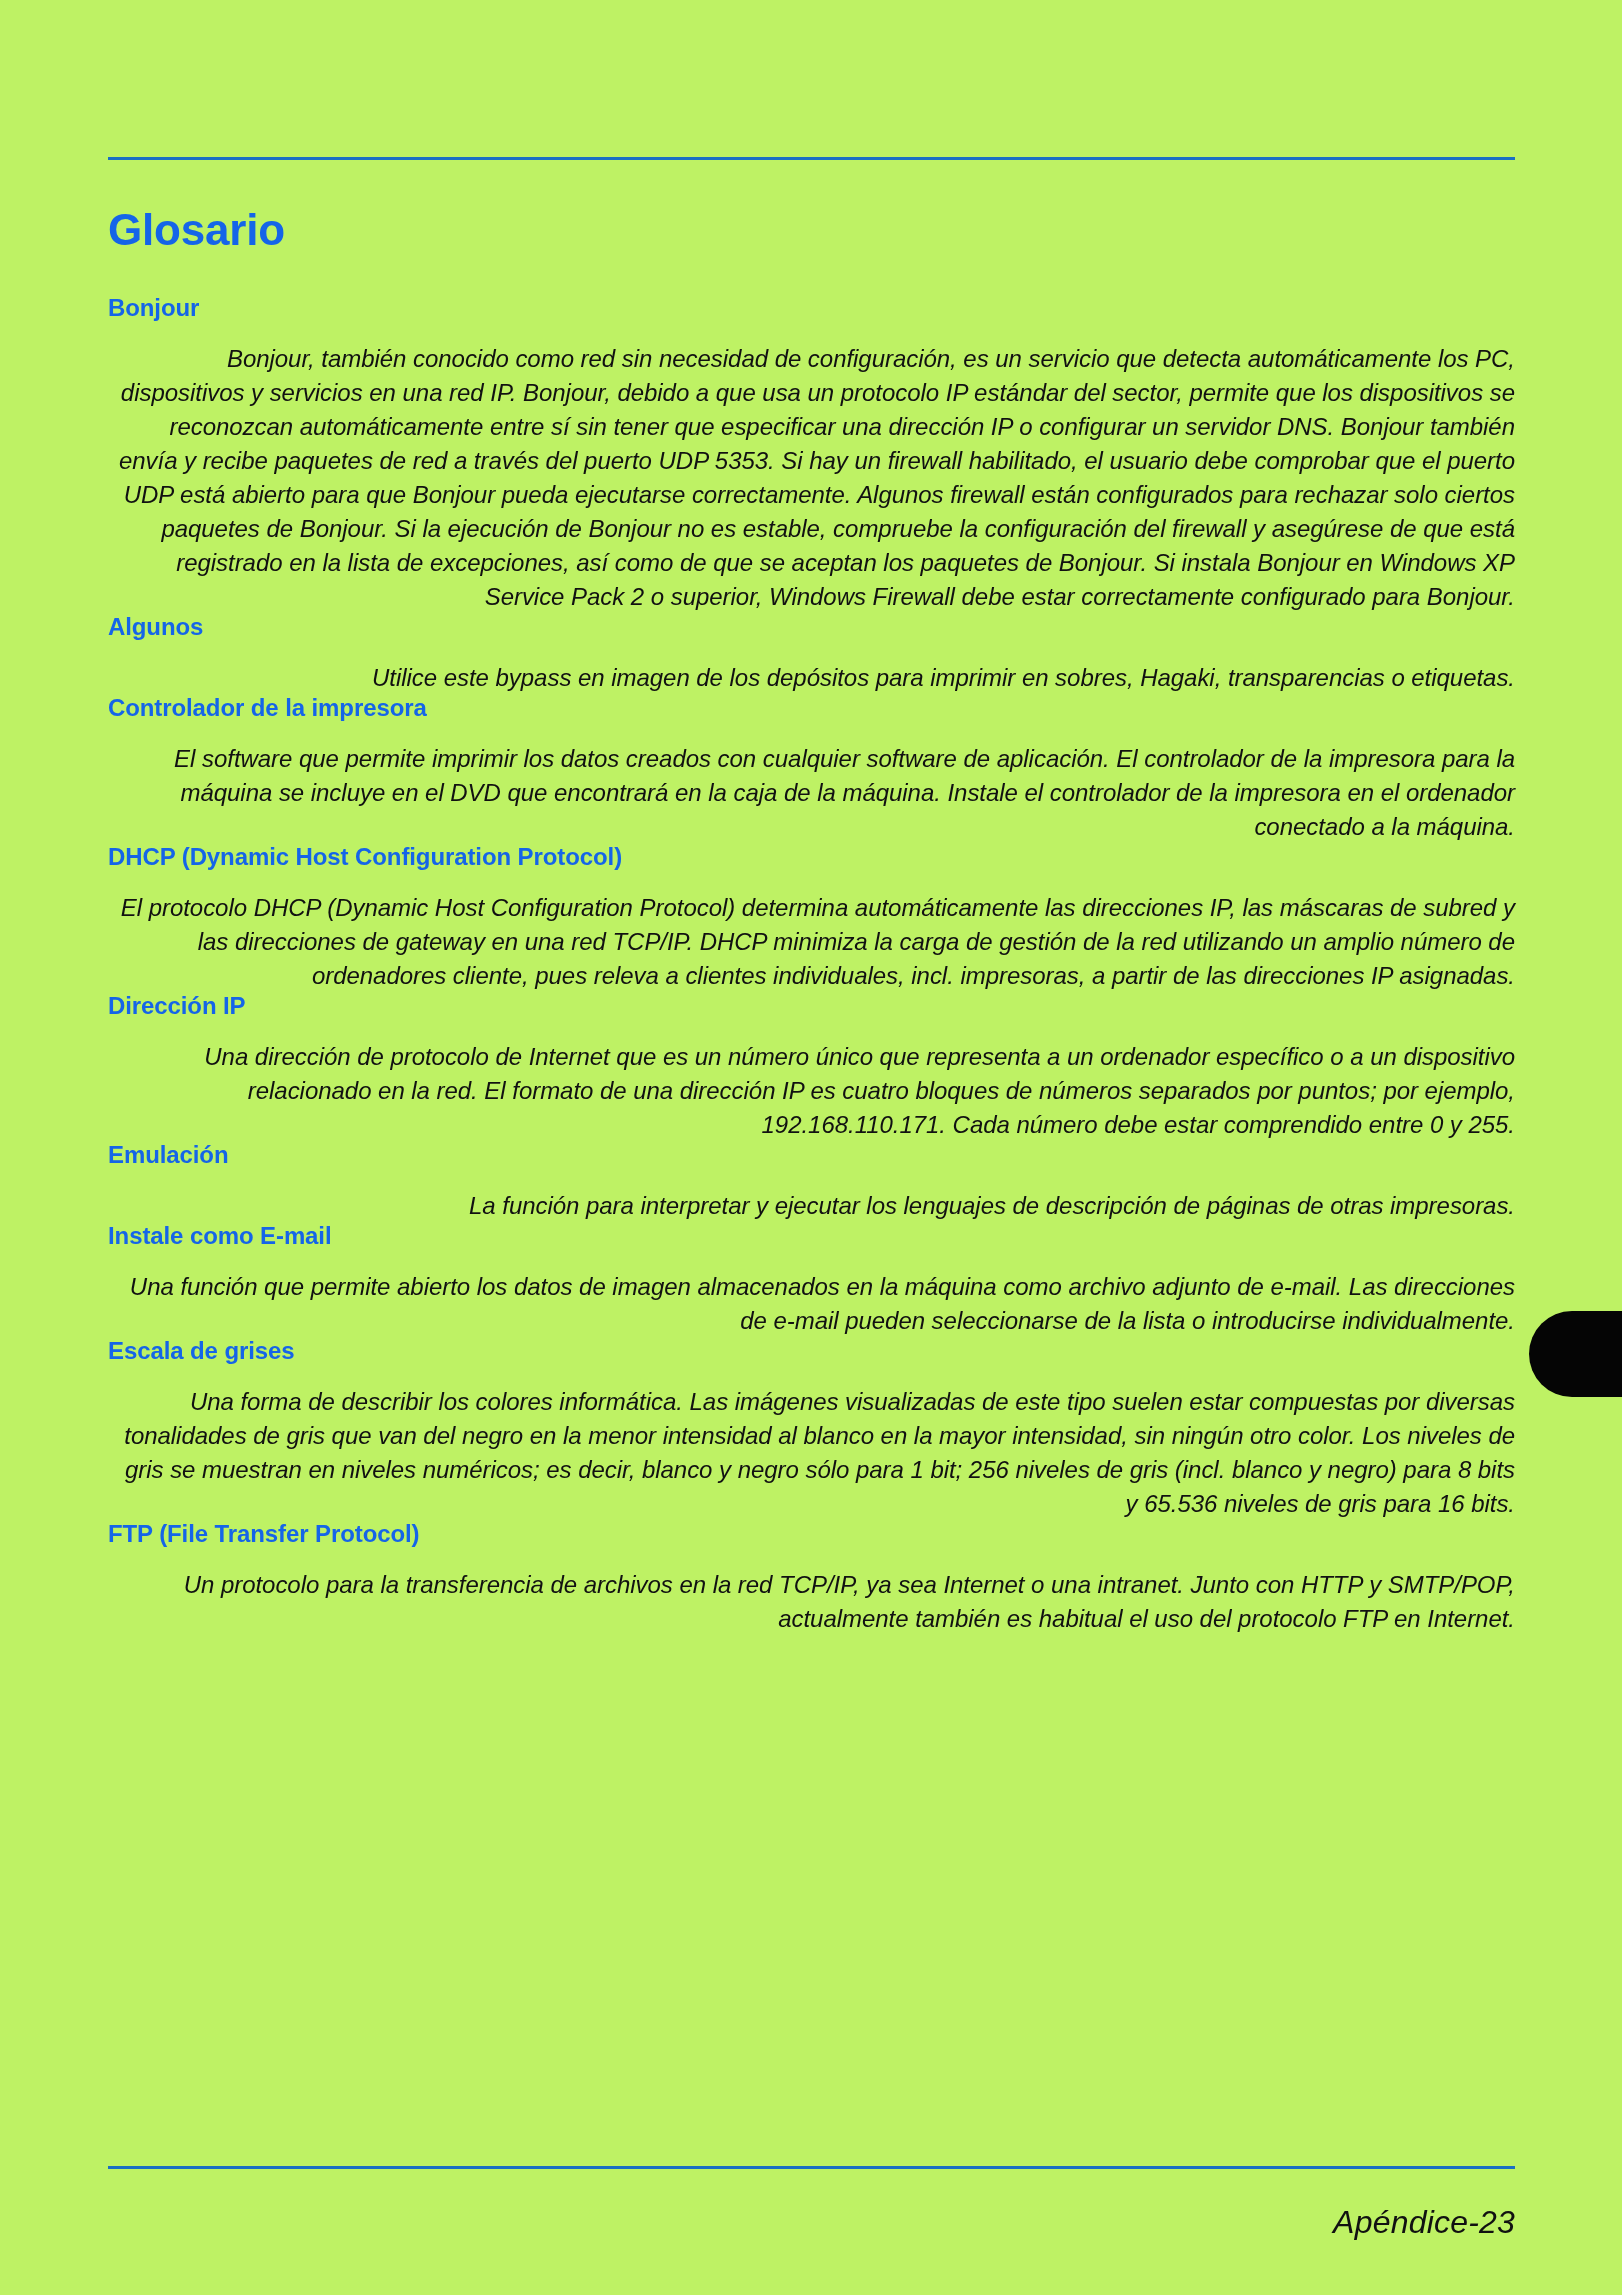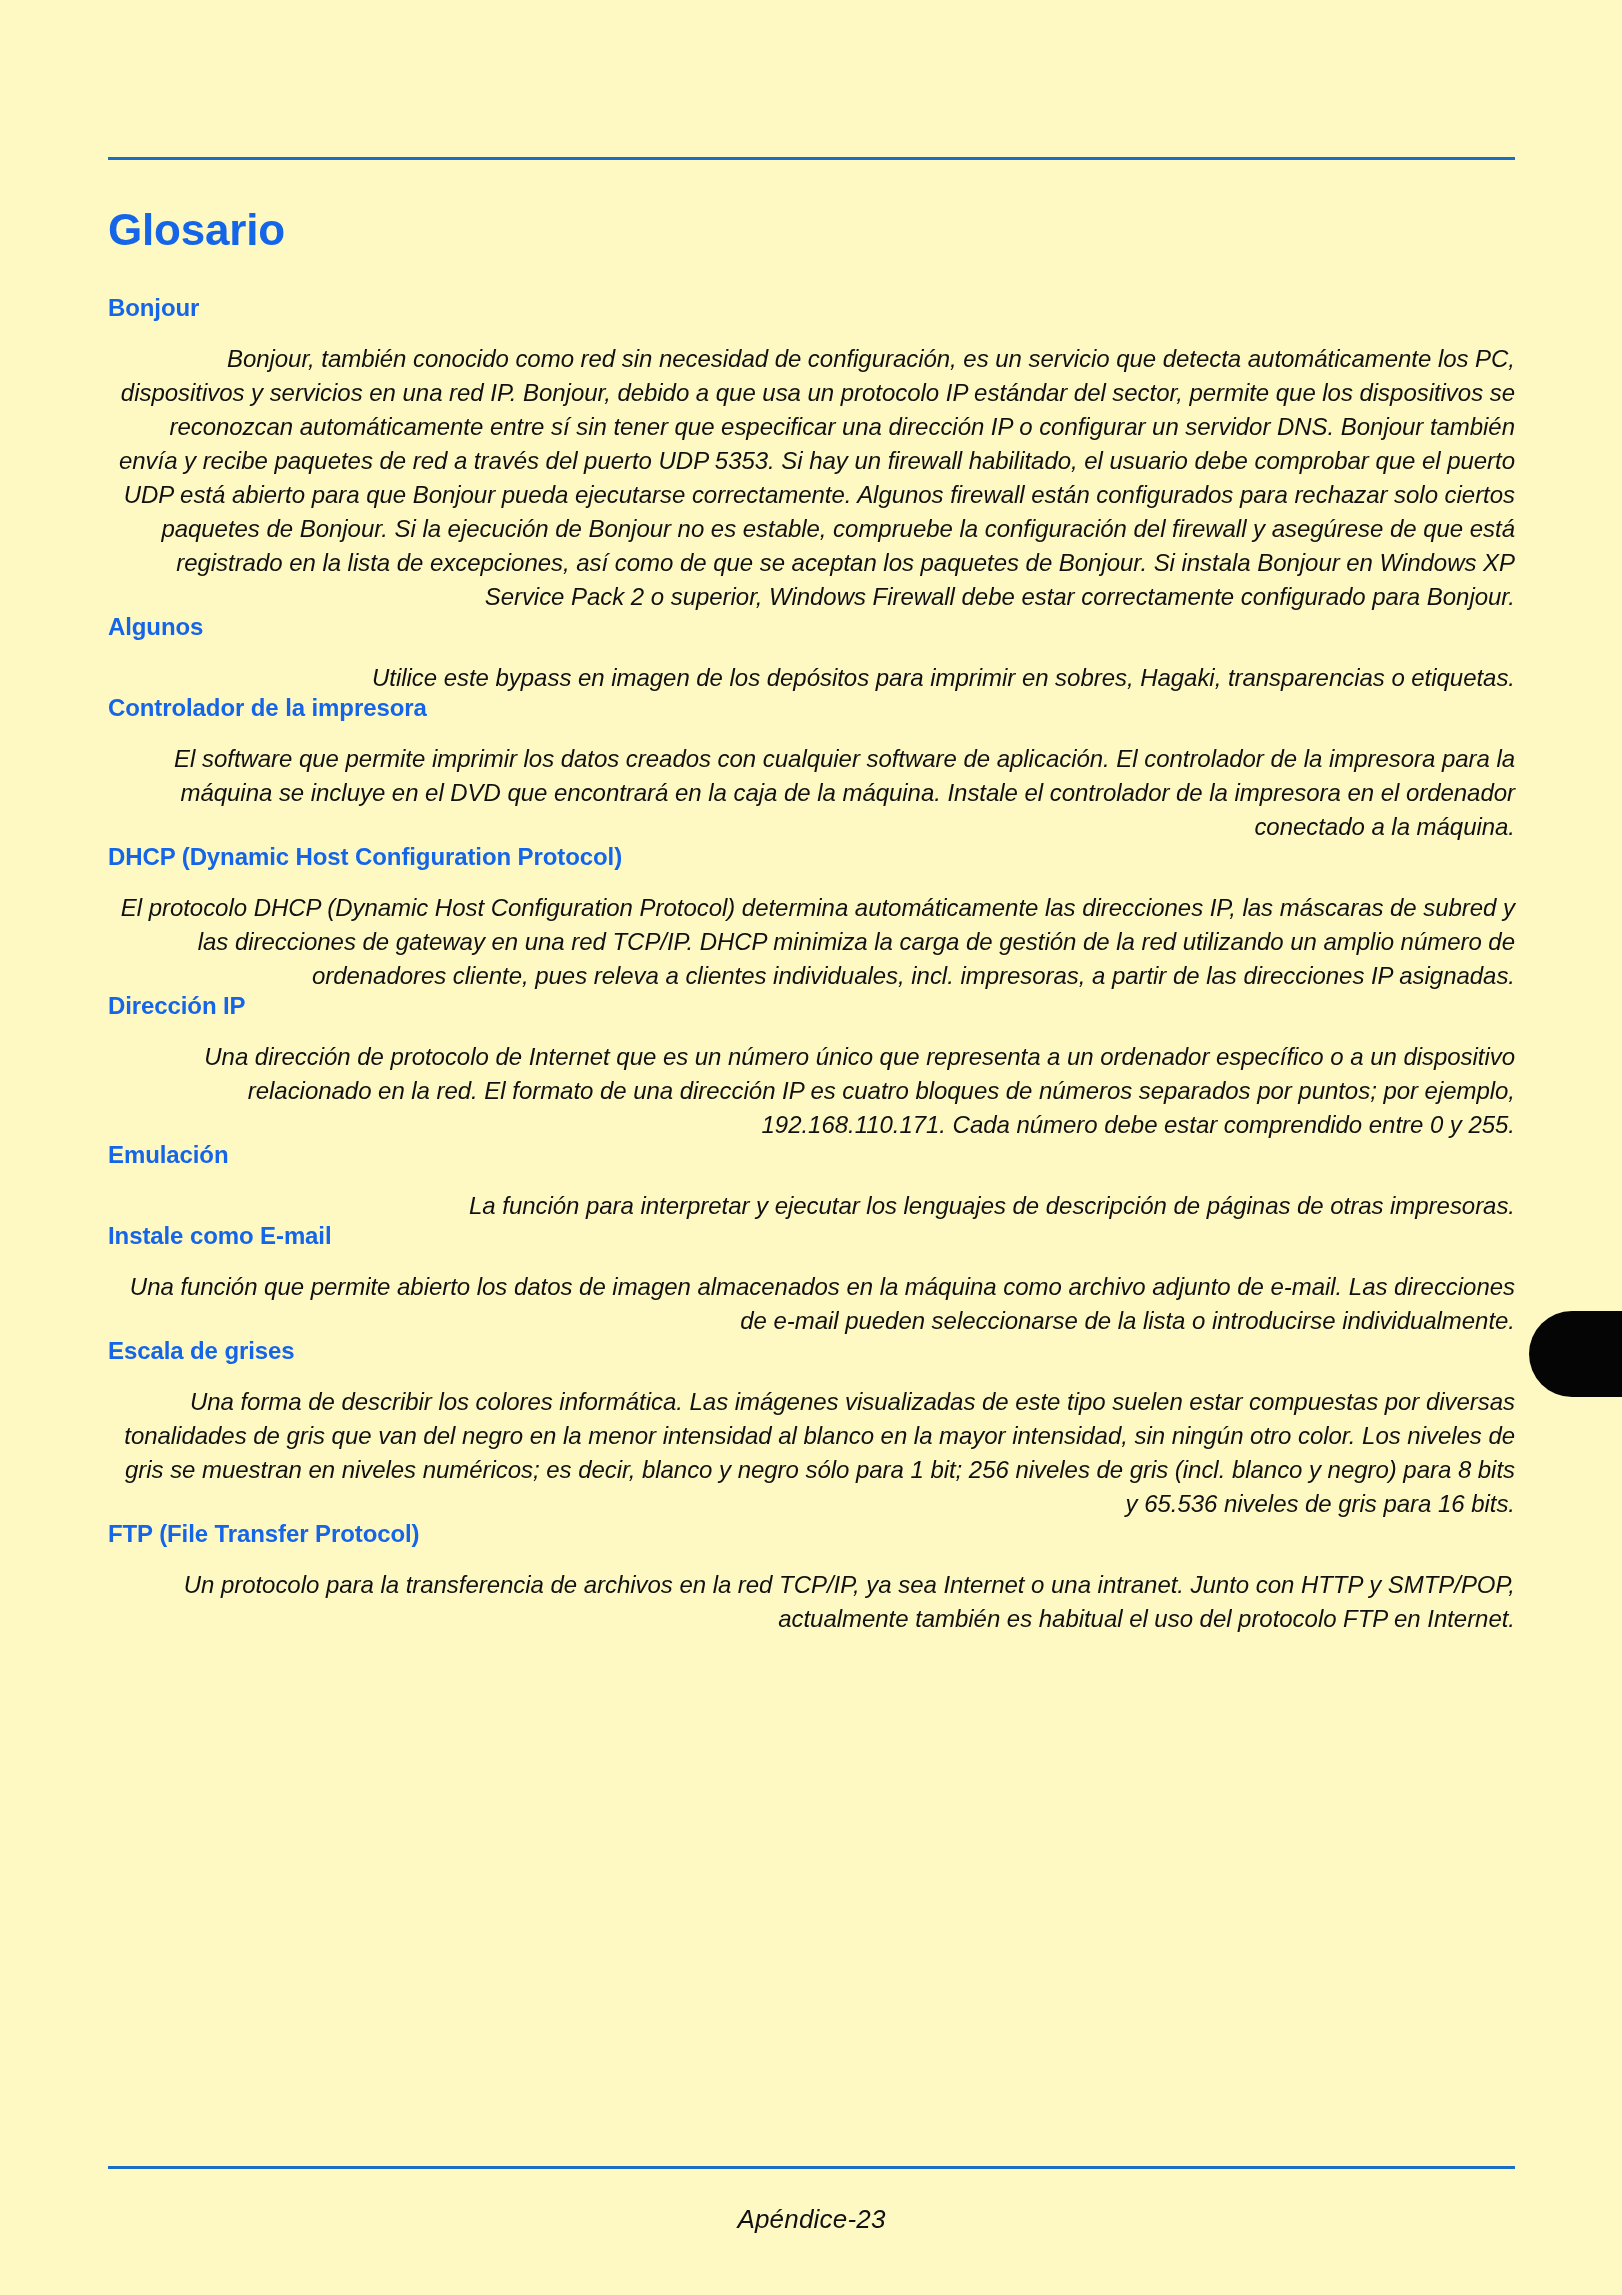--- a/index.html
+++ b/index.html
@@ -10,21 +10,21 @@
   }
   body {
     font-family: "Liberation Sans", sans-serif;
     -webkit-font-smoothing: antialiased;
   }
 
   .page {
     position: relative;
     width: 1622px;
     height: 2295px;
-    background: #fef9c3;
+    background: #bef264;
     overflow: hidden;
     box-sizing: border-box;
   }
 
   
   .rule {
     position: absolute;
     left: 108px;
     width: 1407px;
     height: 3.2px;
@@ -86,22 +86,22 @@
 
   .entry { margin: 0 0 0 0; }
   .entry + .entry { margin-top: 0; }
 
   
   .footer-text {
     position: absolute;
     left: 108px;
     top: 2204px;
     width: 1407px;
-    text-align: center;
-    font-size: 26px;
+    text-align: right;
+    font-size: 32px;
     font-style: italic;
     color: #111111;
     letter-spacing: 0.2px;
   }
 </style>
 </head>
 <body>
 
 <div class="page">
 

